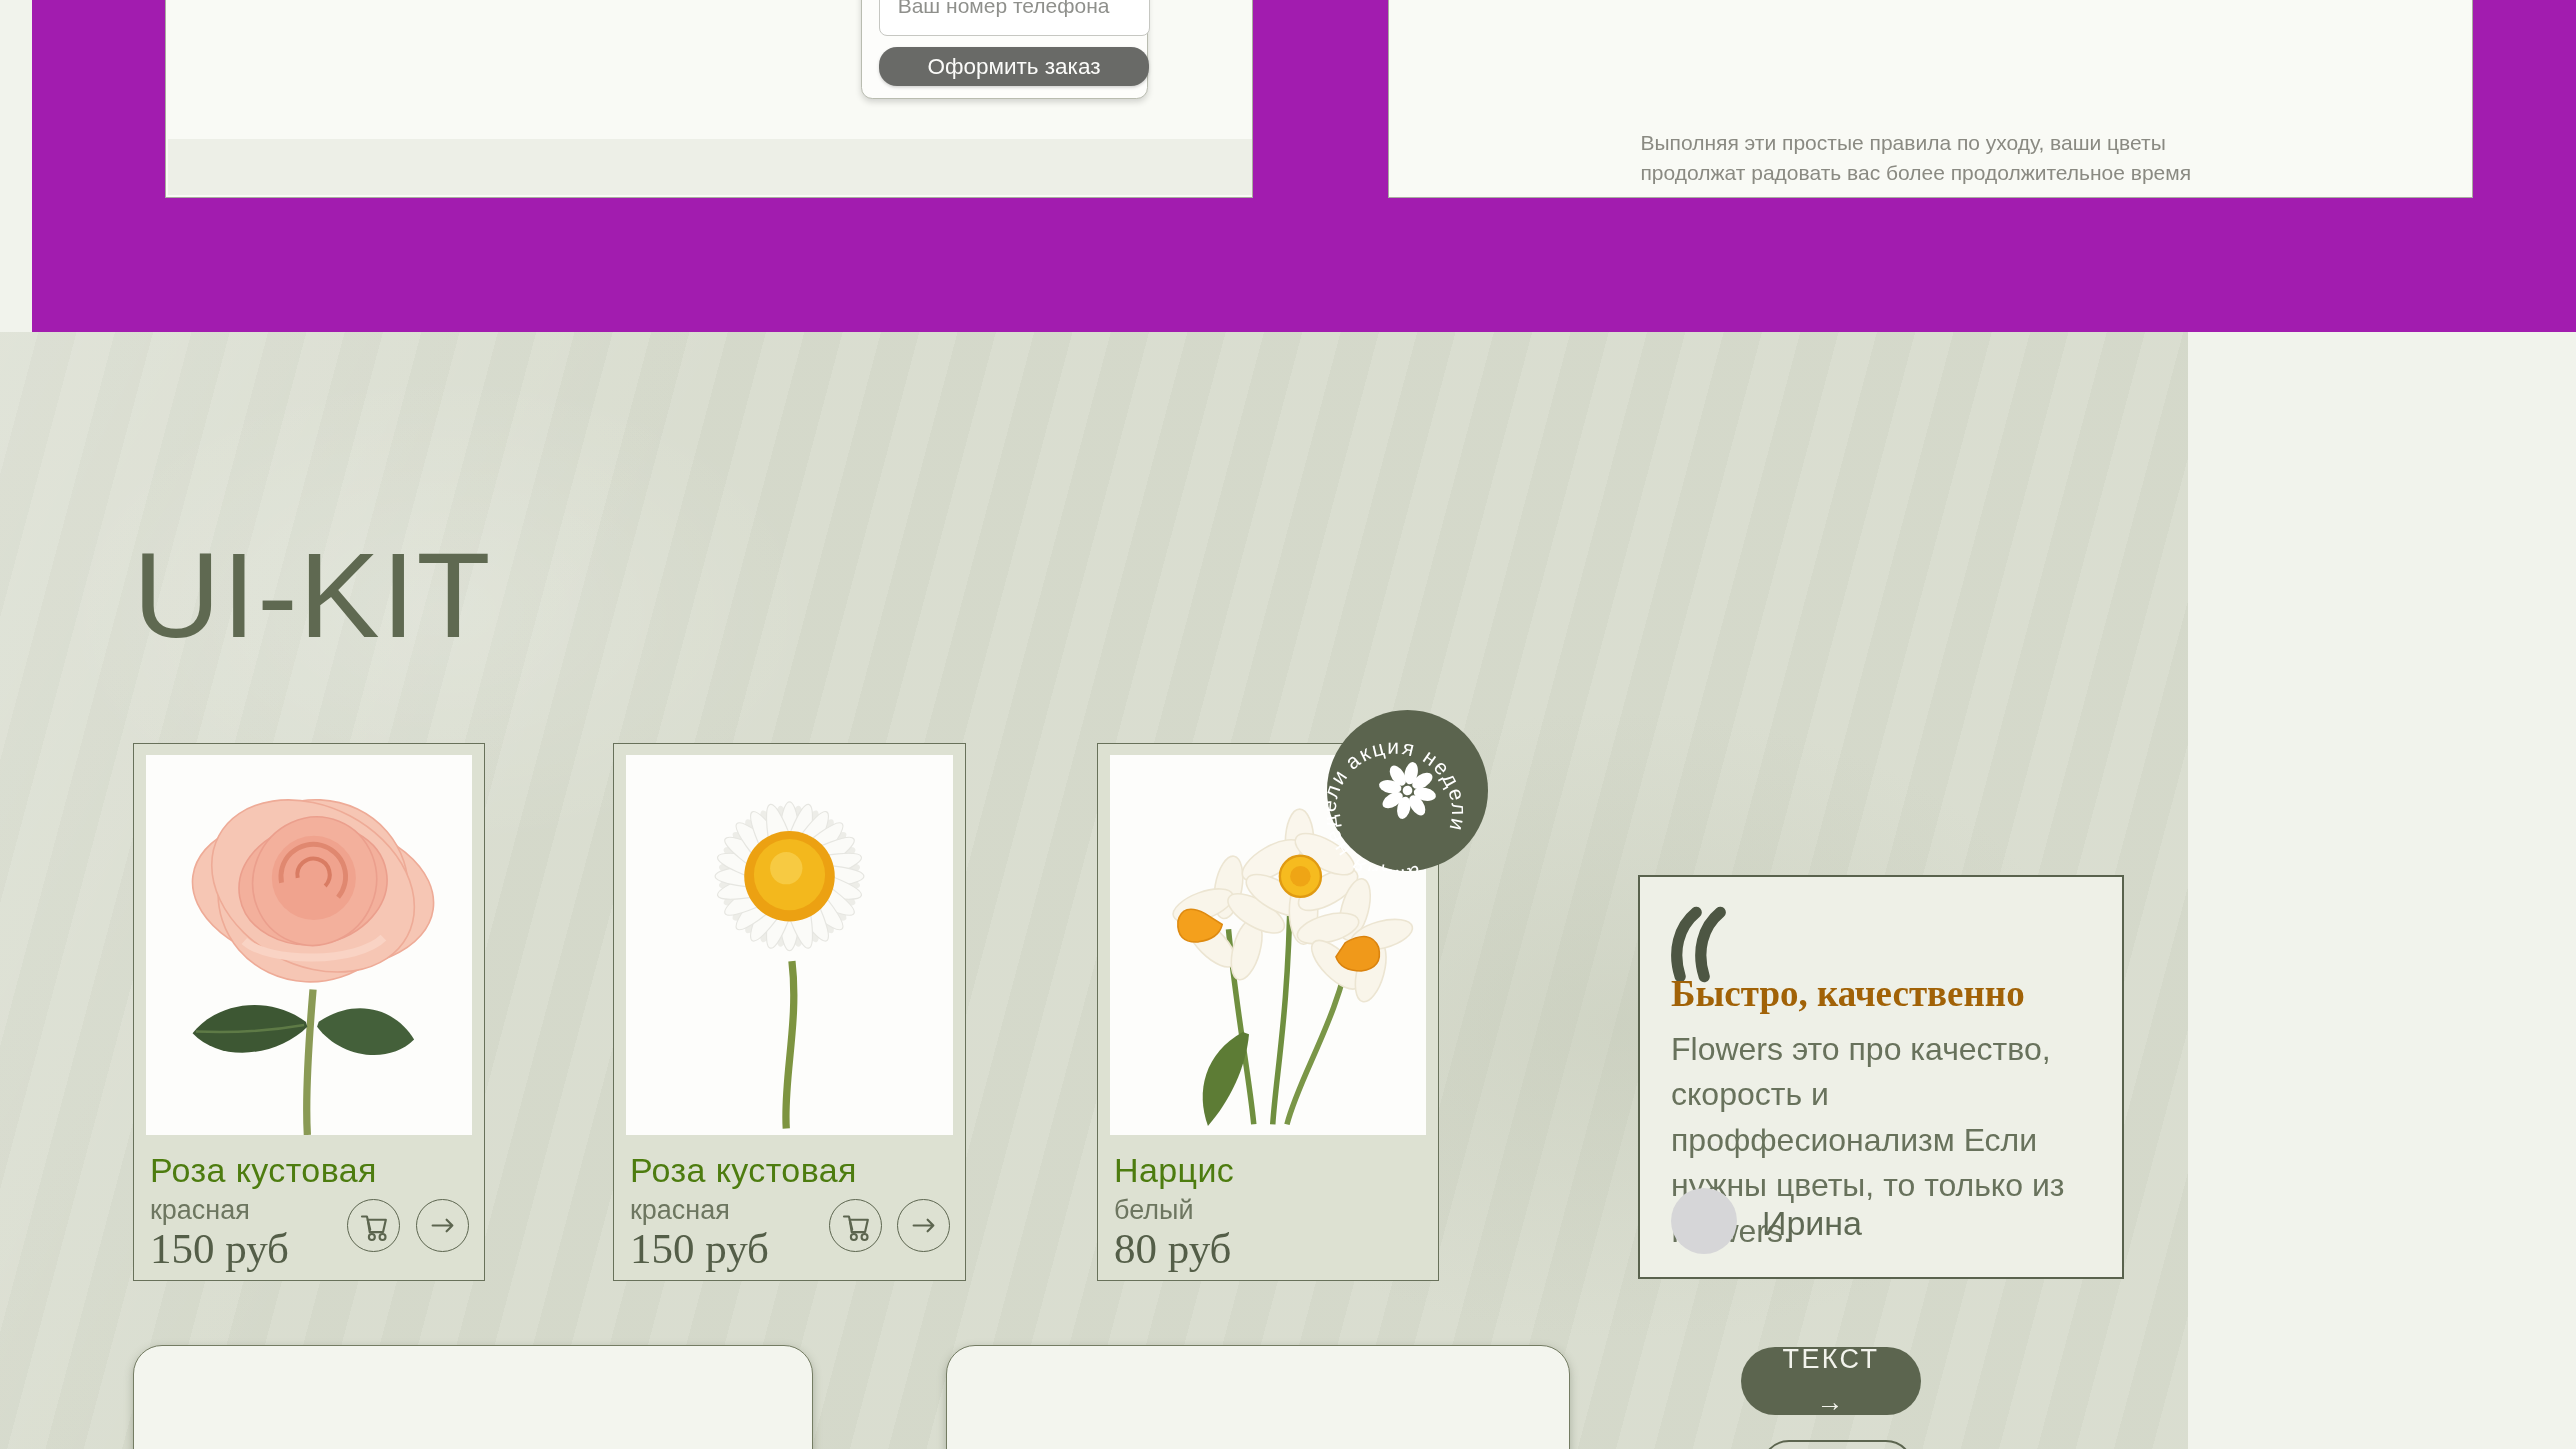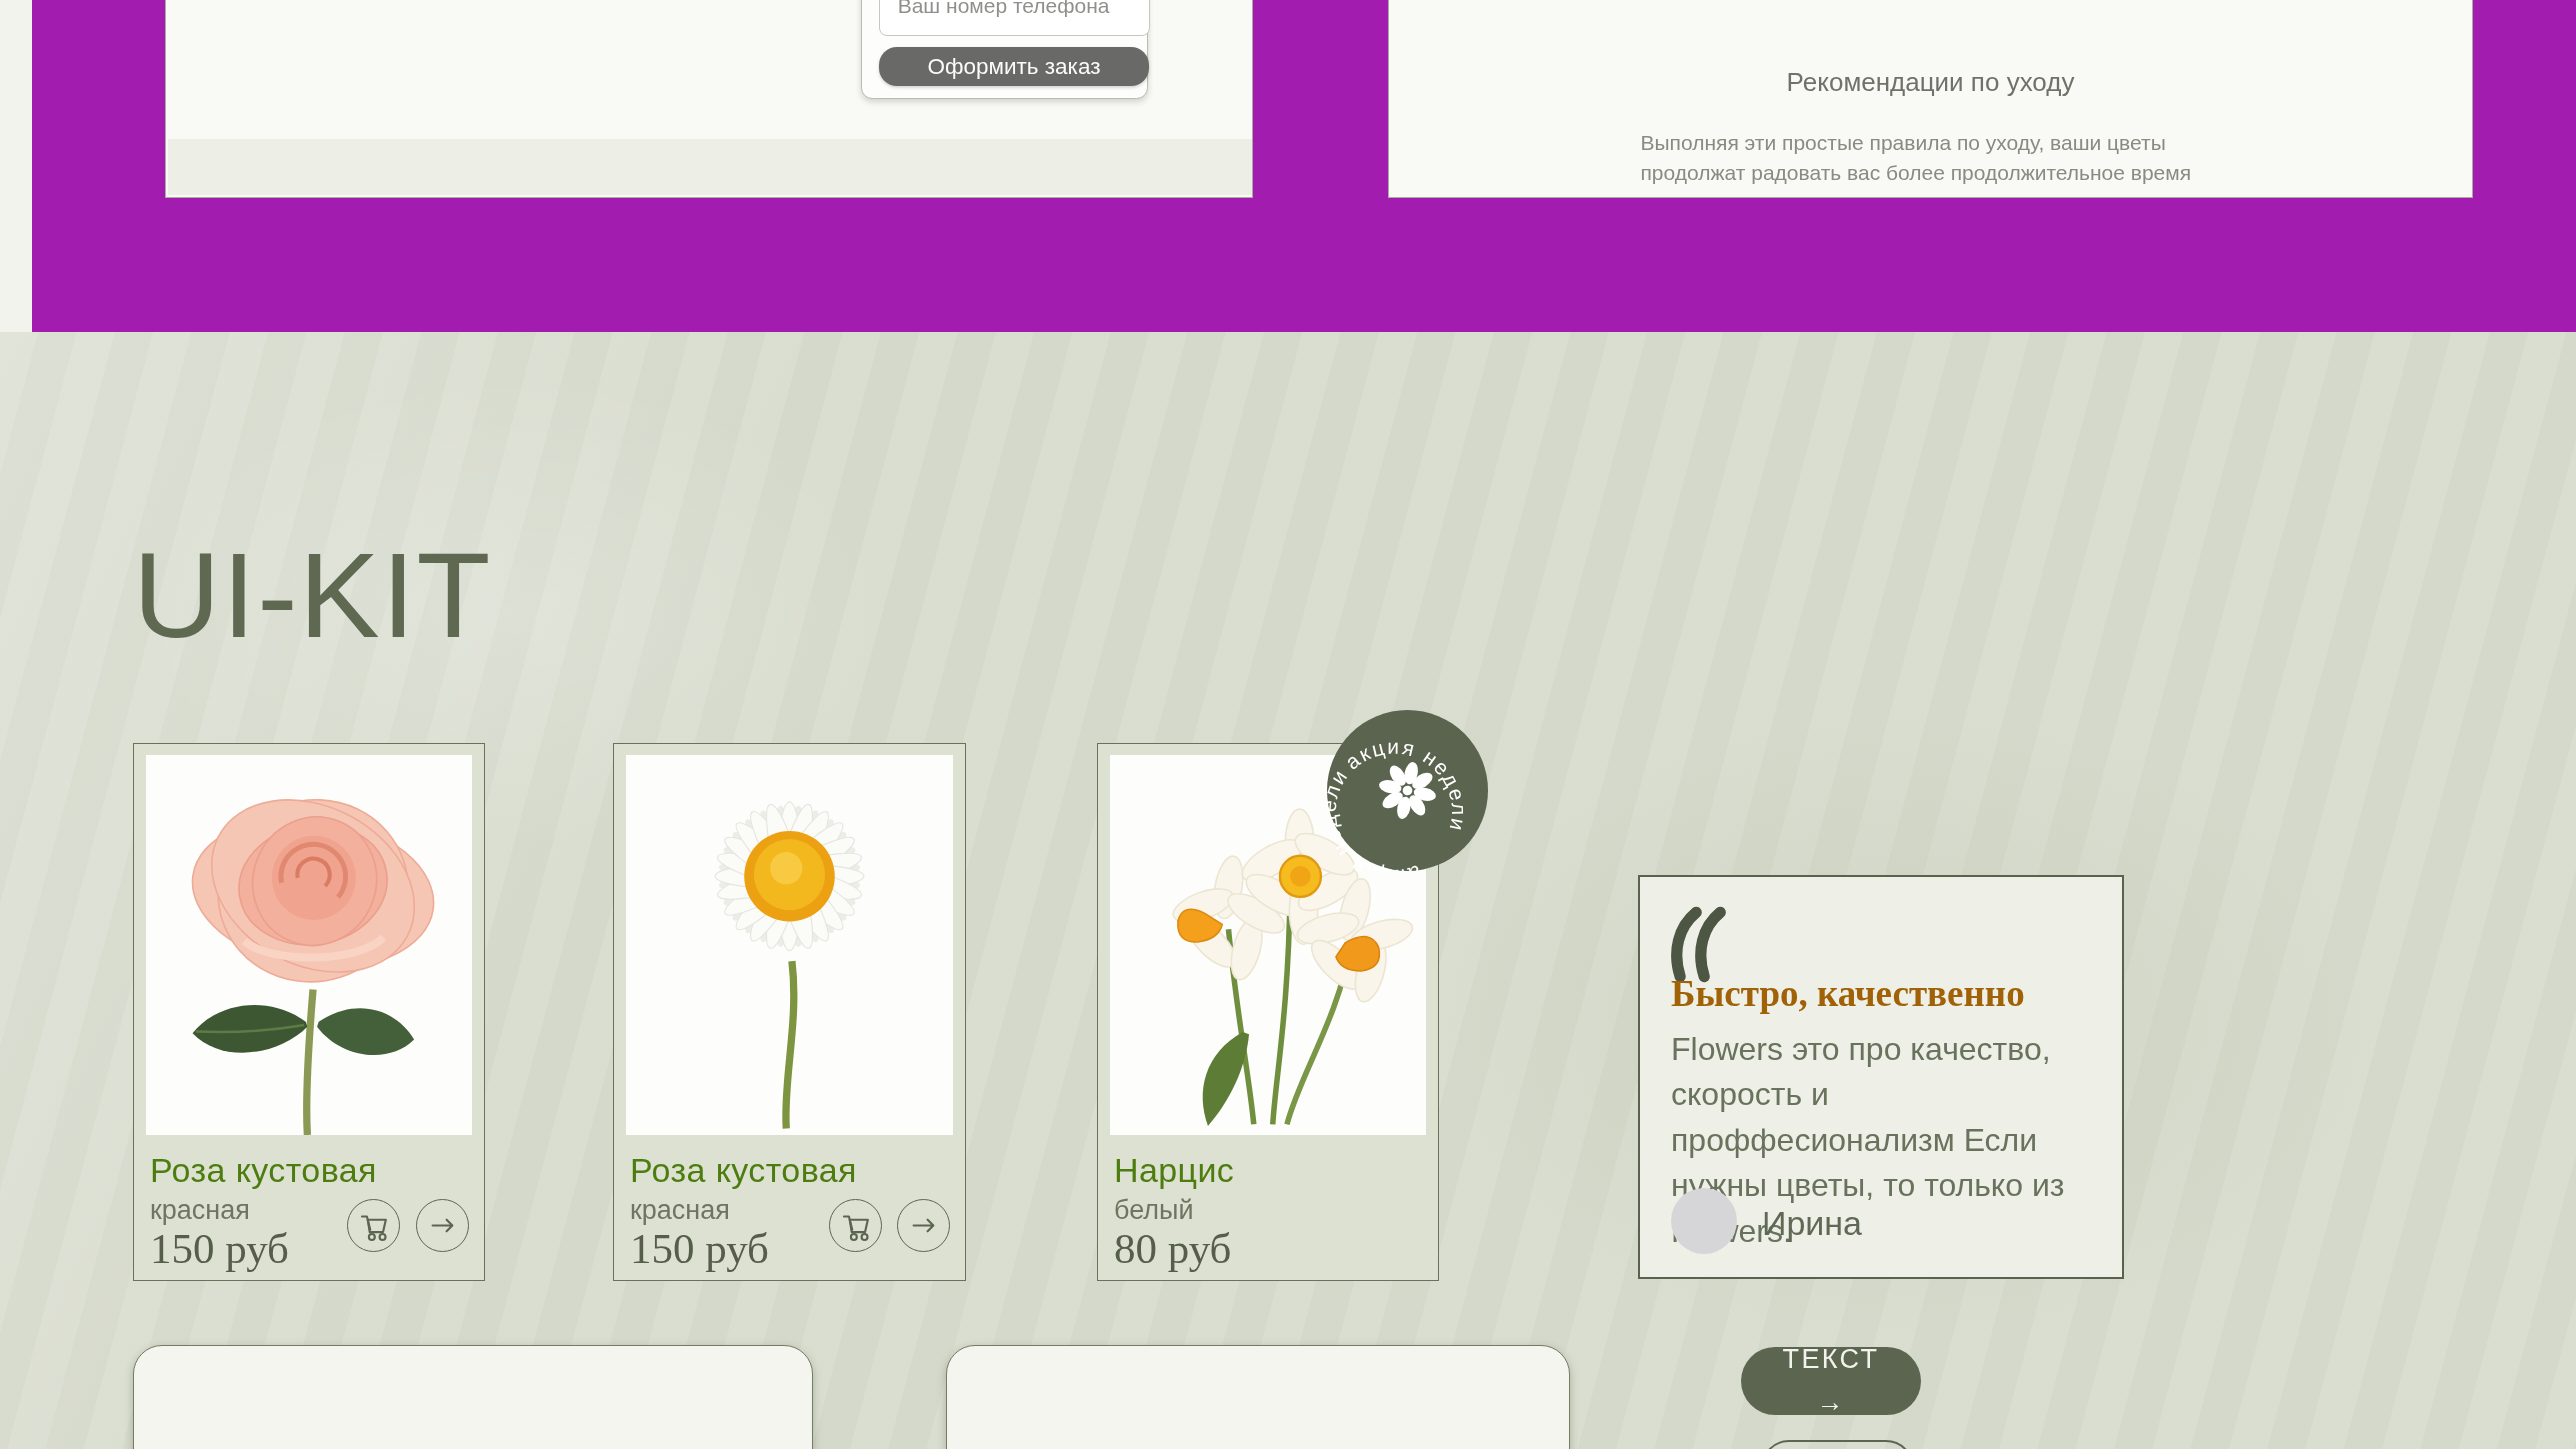--- a/index.html
+++ b/index.html
@@ -31,21 +31,21 @@
     border-radius:18px;color:#fbfbf9;font-size:22.5px;font-family:"Liberation Sans",sans-serif;
     cursor:pointer;box-shadow:0 1.6px 3.2px rgba(0,0,0,.18);
   }
   .card-care{left:1356px;top:-48px;width:1085px;height:246px;}
   .care-title{left:0;top:114px;width:100%;text-align:center;font-size:26px;color:#71716a;}
   .care-body{left:50%;transform:translateX(-50%);top:175px;width:580px;
     font-size:21px;line-height:1.45;color:#8a8a82;}
 
   
   .main-section{
-    left:0;top:332px;width:2576px;height:1117px;background-color:#d8dcce;
+    left:0;top:332px;width:2188px;height:1117px;background-color:#d8dcce;
     background-image:
       linear-gradient(115deg, rgba(255,255,255,.18) 0%, rgba(255,255,255,0) 28%),
       radial-gradient(644px 403px at 20% 25%, rgba(255,255,255,.16), transparent 60%),
       radial-gradient(725px 483px at 74% 62%, rgba(186,192,172,.30), transparent 65%),
       repeating-linear-gradient(105deg, rgba(255,255,255,.045) 0 37px, rgba(150,158,138,.05) 37px 74px);
   }
   
   .ui-kit-title{left:133px;top:122px;font-size:121px;line-height:1;font-weight:300;
     color:#5f6951;letter-spacing:1.6px;}
 
@@ -96,21 +96,20 @@
 
   <div class="abs big-card card-order">
     <div class="abs card-order-strip"></div>
   </div>
 
   <div class="abs order-modal"></div>
   <input class="abs phone-input" type="text" placeholder="Ваш номер телефона" style="">
   <button class="abs order-btn">Оформить заказ</button>
 
   <div class="abs big-card card-care">
-    <div class="abs care-title">Рекомендации по уходу</div>
     <div class="abs care-body">Выполняя эти простые правила по уходу, ваши цветы продолжат радовать вас более продолжительное время</div>
   </div>
 </div>
 
 <div class="abs main-section">
 
   <h1 class="abs ui-kit-title">UI-KIT</h1>
 
   <div class="abs product-card pc-1">
     <div class="abs product-image">

